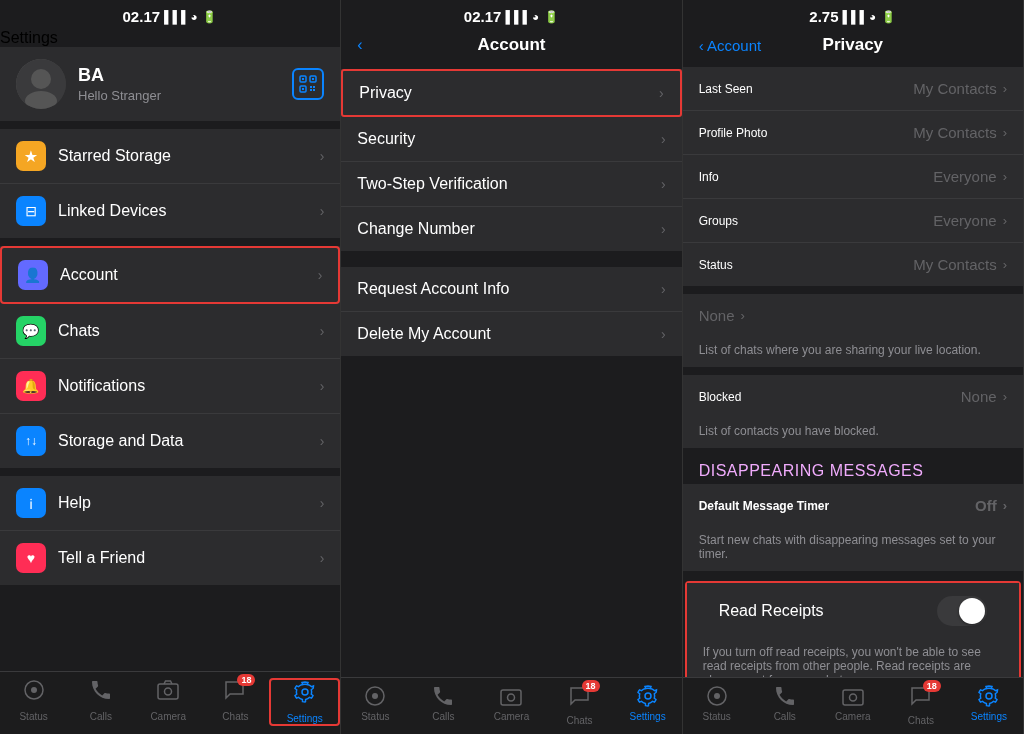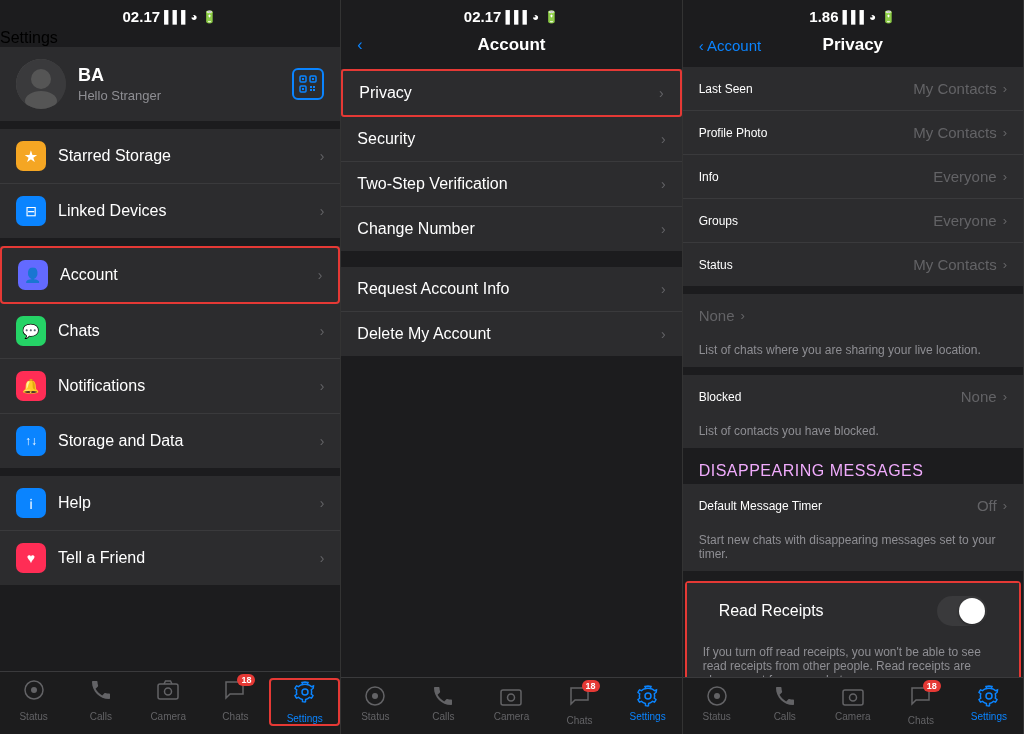--- a/index.html
+++ b/index.html
@@ -486,21 +486,21 @@
           <circle cx="12" cy="12" r="3" stroke="#0a84ff" stroke-width="1.5" fill="none"></circle>
           <path d="M12 2a10 10 0 0 1 3 .5l-1 2a8 8 0 0 0-4 0l-1-2A10 10 0 0 1 12 2zm8 6.5l-1.7 1.2a8 8 0 0 1 0 4.6L20 15.5a10 10 0 0 1-1.5 2.6l-1.9-.8a8 8 0 0 1-4 2.3l-.1 2A10 10 0 0 1 12 22a10 10 0 0 1-2.5-.4l-.1-2a8 8 0 0 1-4-2.3l-1.9.8A10 10 0 0 1 2 15.5l1.7-1.2a8 8 0 0 1 0-4.6L2 8.5A10 10 0 0 1 3.5 5.9l1.9.8a8 8 0 0 1 4-2.3l.1-2A10 10 0 0 1 12 2a10 10 0 0 1 2.5.4l.1 2a8 8 0 0 1 4 2.3l1.9-.8A10 10 0 0 1 20 8.5z" stroke="#0a84ff" stroke-width="1.5" fill="none"></path>
         </svg>
       <span class="tab-label active">Settings</span>
     </div>
   </div>
 </div>
 
 <div class="phone-panel">
   <div class="status-bar">
-    <span class="status-time">1.86</span>
+    <span class="status-time">2.75</span>
     <div class="status-icons">
       <span>▐▐▐</span>
       <span>◕</span>
       <span>🔋</span>
     </div>
   </div>
 
   <div class="nav-bar">
     <span class="back-btn" style="color:#0a84ff;font-size:15px;">‹ <span style="font-size:15px;">Account</span></span>
     <span class="nav-title">Privacy</span>
@@ -555,21 +555,21 @@
         <span class="privacy-value">None</span>
         <span class="privacy-chevron">›</span>
       </div>
       <div class="privacy-subtext">List of contacts you have blocked.</div>
     </div>
 
     <div style="height:8px; background:#1c1c1e;"></div>
 
     <div class="privacy-section-header">DISAPPEARING MESSAGES</div>
     <div class="privacy-group">
-      <div class="privacy-item" style="border-bottom:none;">
+      <div class="privacy-item" style="border-bottom:none;font-weight:bold;">
         <span class="privacy-label">Default Message Timer</span>
         <span class="privacy-value">Off</span>
         <span class="privacy-chevron">›</span>
       </div>
       <div class="privacy-subtext">Start new chats with disappearing messages set to your timer.</div>
     </div>
 
     <div style="height:8px; background:#1c1c1e;"></div>
 
     <div style="border: 2px solid #e53935; border-radius:4px; background:#2c2c2e; margin: 2px;">

